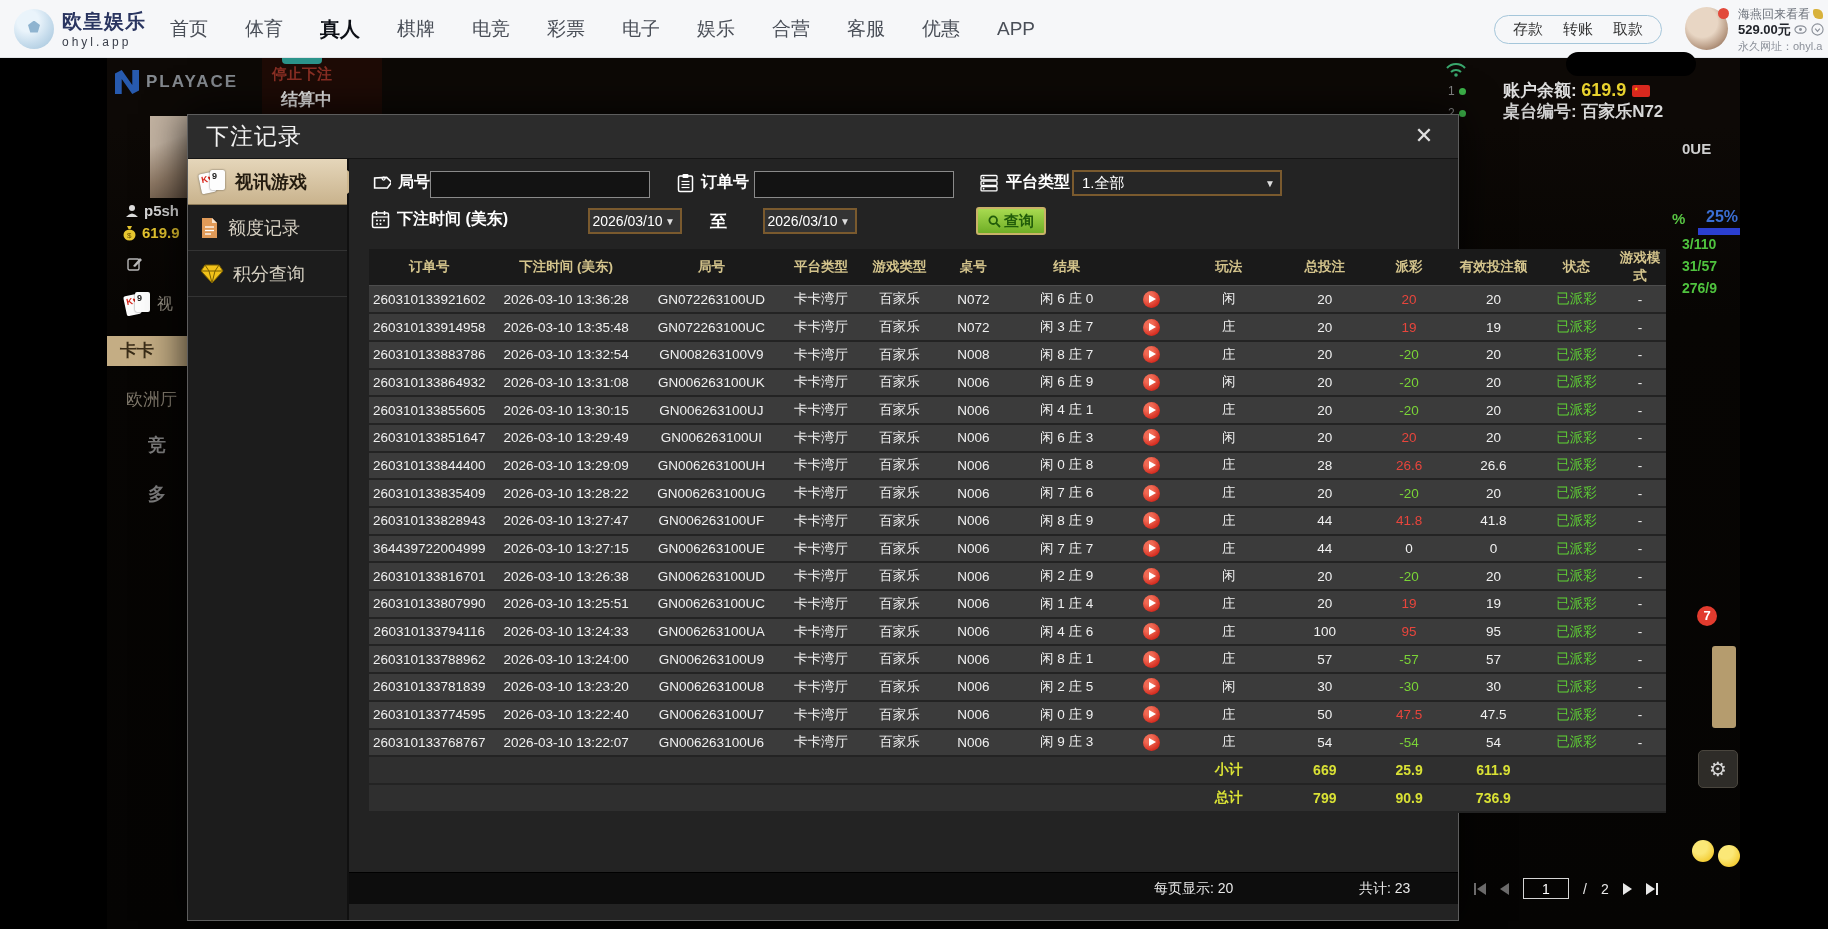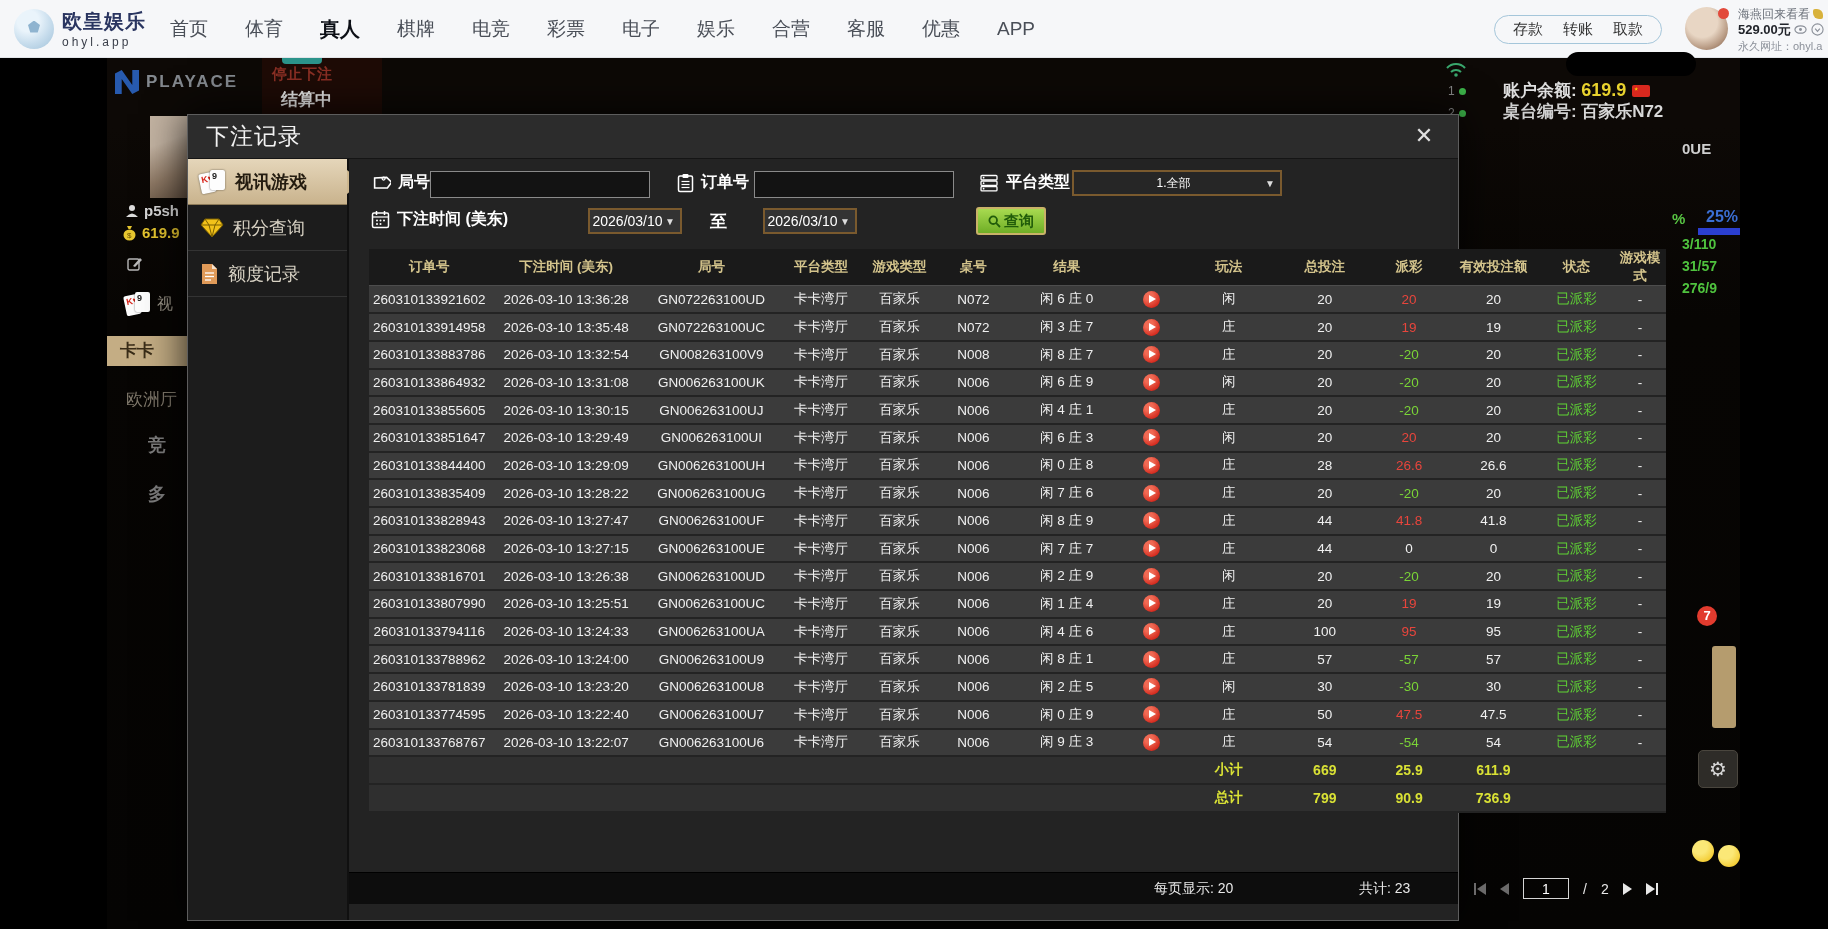--- a/index.html
+++ b/index.html
@@ -113,21 +113,21 @@
   
   .fgroup { position:absolute; display:flex; align-items:center; gap:7px; }
   .flabel { font-size:16px; font-weight:bold; color:#fff; white-space:nowrap; }
   .txt-input { position:absolute; height:27px; background:#131313; border:1px solid #8a8a8a; color:#eee;
                font-size:14px; padding:0 6px; }
   .dd { position:absolute; background:#333; border:2px solid #7a5a2e; color:#fff; font-size:14px;
         display:flex; align-items:center; cursor:pointer; }
   .dd .dd-txt { flex:1; text-align:center; }
   .dd .dd-arrow { font-size:10px; color:#ddd; padding-right:5px; }
   .dd.platform { background:#262626; }
-  .dd.platform .dd-txt { text-align:center; padding-left:8px; font-size:12px; }
+  .dd.platform .dd-txt { text-align:left; padding-left:8px; font-size:15px; }
   .to-label { position:absolute; font-size:17px; font-weight:bold; color:#fff; }
   .search-btn { position:absolute; left:627px; top:48px; width:70px; height:28px;
                 background:linear-gradient(180deg,#a8da50,#6fae26); border:2px solid #c9b268; border-radius:3px;
                 color:#215c0a; font-size:15px; font-weight:bold; display:flex; align-items:center; justify-content:center;
                 gap:3px; cursor:pointer; }
 
   
   .bet-table { position:absolute; left:20px; top:90px; width:1297px; border-collapse:collapse; table-layout:fixed; }
   .bet-table th { height:21px; background:#1a1a1a; color:#d4c48c; font-size:13.5px; font-weight:bold; text-align:center; }
   .bet-table td { height:27.7px; background:#3b3b3b; color:#f0f0f0; font-size:13.5px; text-align:center;
@@ -302,39 +302,39 @@
       <div class="sidebar" id="modalsidebar">
           <div class="side-item active">
             <span class="mini-cards">
               <span class="mini-card k">K♥</span>
               <span class="mini-card n9">9</span>
             </span>
             <span>视讯游戏</span>
           </div>
           <div class="side-item">
             <span>
-              <svg width="24" height="20" viewBox="0 0 24 20">
-                <polygon points="5,1 19,1 23,7 12,19 1,7" fill="#f2c21a" stroke="#7a5f00" stroke-width="1"></polygon>
-                <polyline points="1,7 23,7" stroke="#7a5f00" stroke-width="1" fill="none"></polyline>
-                <polyline points="5,1 9,7 12,19 15,7 19,1" stroke="#7a5f00" stroke-width="1" fill="none"></polyline>
-              </svg>
-            </span>
-            <span>积分查询</span>
-          </div>
-          <div class="side-item">
-            <span>
               <svg width="19" height="22" viewBox="0 0 19 22">
                 <path d="M2 1 h10 l5 5 v15 h-15 z" fill="#e09a58"></path>
                 <path d="M12 1 l5 5 h-5 z" fill="#f6e3cf"></path>
                 <line x1="5" y1="10" x2="14" y2="10" stroke="#fff" stroke-width="1.3"></line>
                 <line x1="5" y1="13.5" x2="14" y2="13.5" stroke="#fff" stroke-width="1.3"></line>
                 <line x1="5" y1="17" x2="11" y2="17" stroke="#fff" stroke-width="1.3"></line>
               </svg>
             </span>
             <span>额度记录</span>
+          </div>
+          <div class="side-item">
+            <span>
+              <svg width="24" height="20" viewBox="0 0 24 20">
+                <polygon points="5,1 19,1 23,7 12,19 1,7" fill="#f2c21a" stroke="#7a5f00" stroke-width="1"></polygon>
+                <polyline points="1,7 23,7" stroke="#7a5f00" stroke-width="1" fill="none"></polyline>
+                <polyline points="5,1 9,7 12,19 15,7 19,1" stroke="#7a5f00" stroke-width="1" fill="none"></polyline>
+              </svg>
+            </span>
+            <span>积分查询</span>
           </div>
         </div>
       <div class="content">
 
         <div class="fgroup" style="left:22px; top:13px;">
           <svg width="20" height="20" viewBox="0 0 20 20">
               <path d="M10 2 L17 2 L18 9 L9 18 L2 11 z" fill="none" stroke="#fff" stroke-width="1.6" transform="rotate(45 10 10)"></path>
               <circle cx="12.6" cy="5.6" r="1.5" fill="none" stroke="#fff" stroke-width="1.2"></circle>
             </svg>
           <span class="flabel">局号</span>
@@ -572,21 +572,21 @@
                 <td>闲 8 庄 9</td>
                 <td><span class="playbtn"></span></td>
                 <td>庄</td>
                 <td>44</td>
                 <td class="pos">41.8</td>
                 <td>41.8</td>
                 <td class="paid">已派彩</td>
                 <td>-</td>
               </tr>
               <tr>
-                <td>260310133823068</td>
+                <td>364439722004999</td>
                 <td>2026-03-10 13:27:15</td>
                 <td>GN006263100UE</td>
                 <td>卡卡湾厅</td>
                 <td>百家乐</td>
                 <td>N006</td>
                 <td>闲 7 庄 7</td>
                 <td><span class="playbtn"></span></td>
                 <td>庄</td>
                 <td>44</td>
                 <td class="">0</td>

